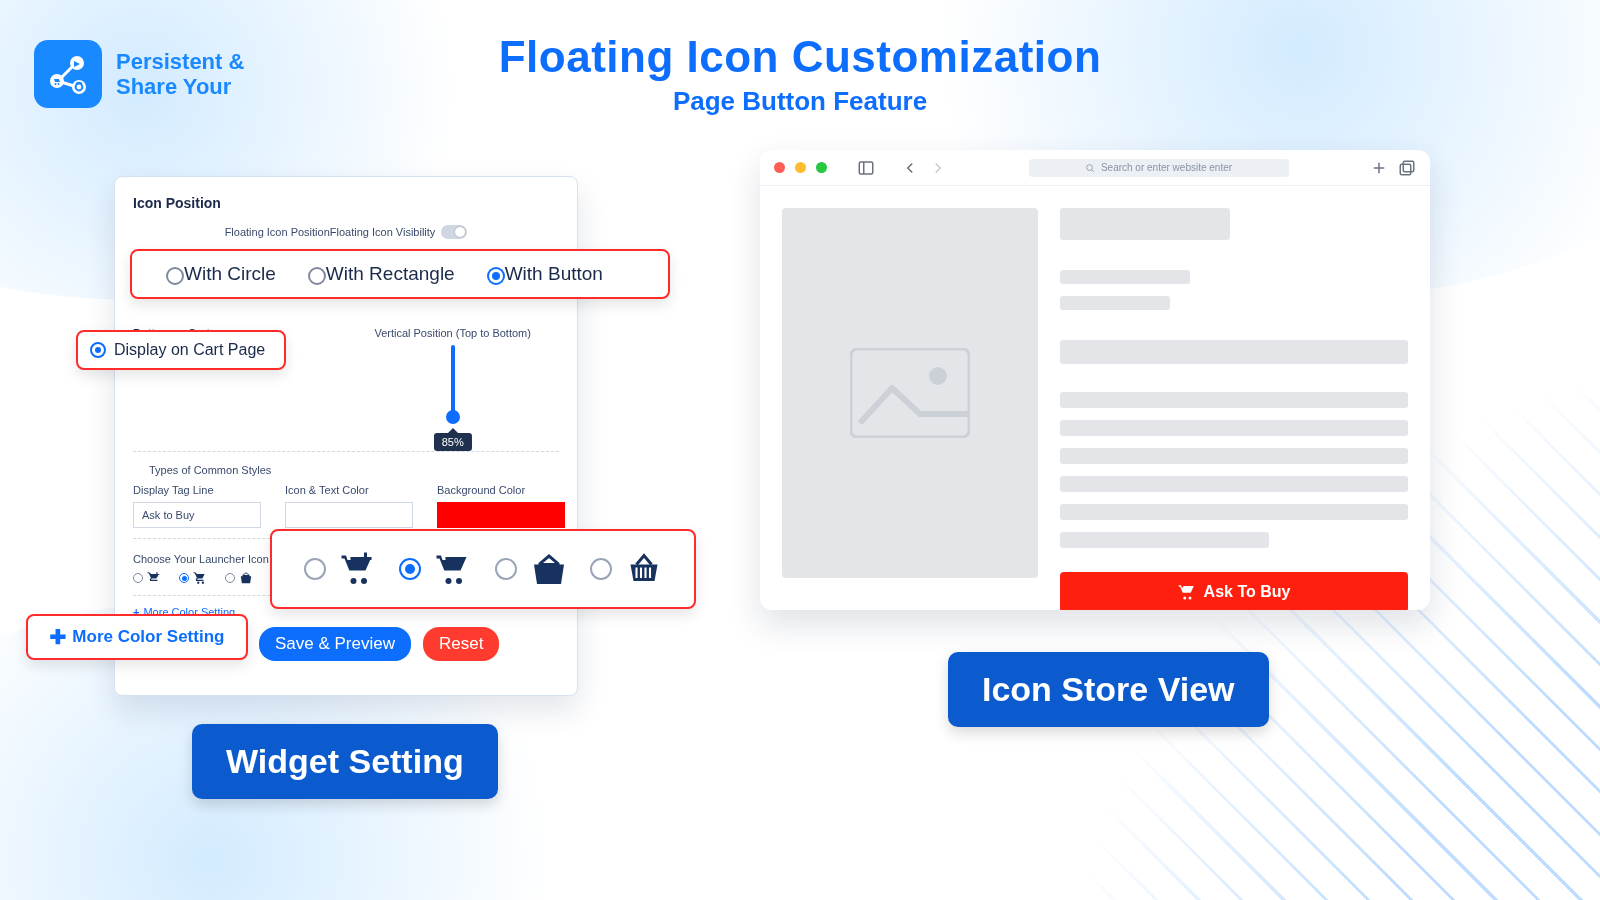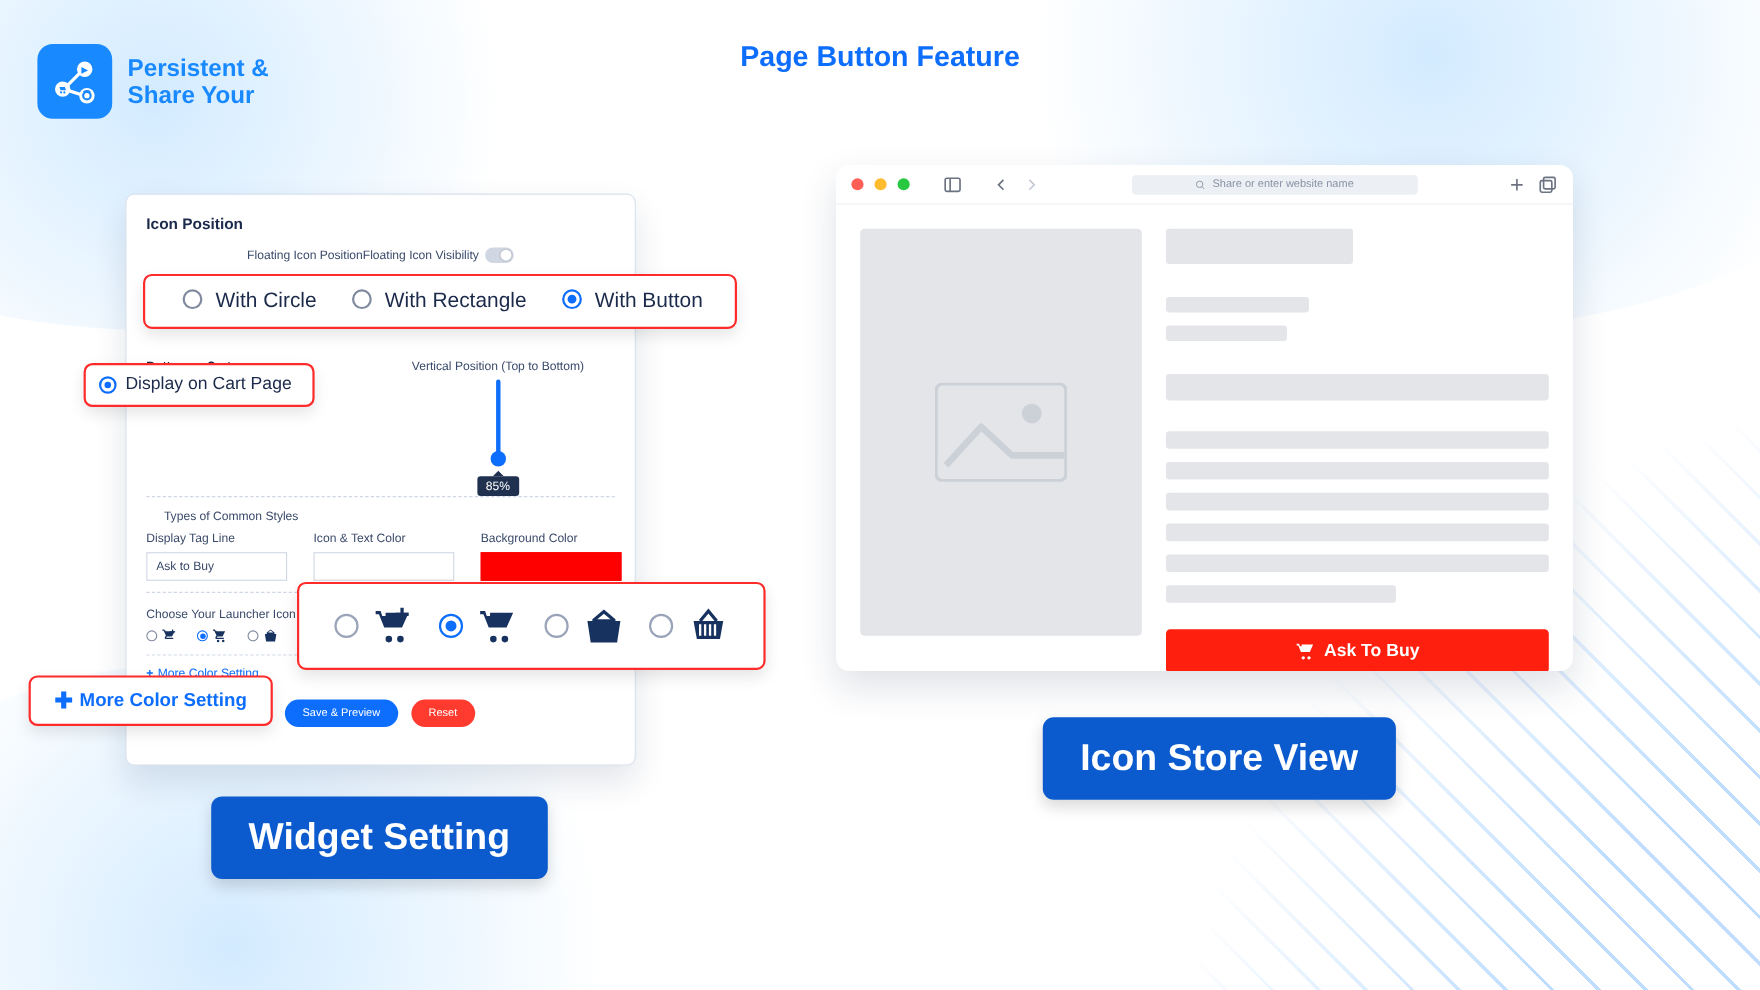--- a/index.html
+++ b/index.html
@@ -69,21 +69,21 @@
     background: #fff;
     box-shadow: 0 6px 14px rgba(0,0,0,.1);
   }
 
   
   .callout.radios {
     top: 249px; left: 130px; width: 540px; height: 50px;
     display: flex; align-items: center; gap: 32px; padding: 0 34px;
     font-size: 19px; font-weight: 500; color: #1b2a4a;
   }
-  .rradio { display:flex; align-items:flex-start; gap:12px; white-space: nowrap; }
+  .rradio { display:flex; align-items:flex-end; gap:0; white-space: nowrap; }
   .rcircle { width:18px; height:18px; border:2px solid #808a9e; border-radius:50%; position:relative; flex:none;}
   .rcircle.sel { border-color:#0d6efd; }
   .rcircle.sel::after { content:""; position:absolute; inset:3px; background:#0d6efd; border-radius:50%; }
 
   .panel .mid { display:flex; gap: 20px; margin-top: 46px; }
   .panel .midlabel { font-size: 11px; font-weight: 600; color:#1b2a4a; margin-bottom: 10px;}
   .vslider { position: relative; width: 140px; height: 96px; margin-left: auto; margin-right: auto;}
   .vslider .track { position:absolute; left:50%; top:0; width:4px; height:76px; background:#0d6efd; border-radius:2px; transform:translateX(-50%);}
   .vslider .knob { position:absolute; left:50%; top:72px; width:14px; height:14px; background:#0d6efd; border-radius:50%; transform:translate(-50%,-50%);}
   .vslider .badge { position:absolute; left:50%; top:88px; transform:translateX(-50%); background:#20314f; color:#fff; font-size:11px; padding:3px 8px; border-radius:3px;}
@@ -110,21 +110,21 @@
   .callout.launchers .bc { width:22px; height:22px; border:2px solid #9aa4b8; border-radius:50%; position:relative;}
   .callout.launchers .bc.sel{ border-color:#0d6efd;}
   .callout.launchers .bc.sel::after{ content:""; position:absolute; inset:4px; background:#0d6efd; border-radius:50%;}
 
   .more-link { color:#0d6efd; font-size:11px; display:flex; align-items:center; gap:4px; margin-top:10px;}
   .plus { font-weight:700; }
 
   .callout.morecolor { top:614px; left:26px; width:222px; height:46px; display:flex; align-items:center; justify-content:center; gap:6px; color:#0d6efd; font-size:17px; font-weight:600;}
 
   .panel .btnrow { position:absolute; left:144px; bottom:34px; display:flex; gap:12px;}
-  .pillbtn { border:none; color:#fff; font-size:10px; padding:7px 16px; border-radius:16px; cursor:pointer;}
+  .pillbtn { border:none; color:#fff; font-size:17px; padding:7px 16px; border-radius:16px; cursor:pointer;}
   .pillbtn.blue { background:#0d6efd; }
   .pillbtn.red  { background:#ff3b2f; }
 
   
   .preview {
     position:absolute; top:150px; left:760px; width:670px; height:460px;
     background:#fff; border-radius:12px; box-shadow:0 14px 34px rgba(20,40,80,.14);
     overflow:hidden;
   }
   .preview .chrome { height:36px; border-bottom:1px solid #eceff3; display:flex; align-items:center; padding:0 14px; gap:10px;}
@@ -174,20 +174,21 @@
       </g>
     </svg>
   </div>
   <div class="logo-text">
     <div>Persistent &amp;</div>
     <div>Share Your</div>
   </div>
 </div>
 
 <div class="heading">
+  <h1>Floating Icon Customization</h1>
   <h2>Page Button Feature</h2>
 </div>
 
 <div class="panel">
   <h3 class="section">Icon Position</h3>
   <div class="subrow">
     <span>Floating Icon Position</span>
     <span style="display:flex;align-items:center;gap:6px;">
       <span>Floating Icon Visibility</span>
       <span class="toggle"></span>
@@ -353,21 +354,21 @@
         </svg></span>
     <span class="chev"><svg viewBox="0 0 24 24" fill="none" stroke="#c4cad4" stroke-width="2">
           <polyline points="9 18 15 12 9 6"></polyline>
         </svg></span>
     <div class="center">
       <div class="searchbar">
         <svg width="10" height="10" viewBox="0 0 24 24" fill="none" stroke="#8a93a6" stroke-width="2">
             <circle cx="11" cy="11" r="7"></circle>
             <line x1="21" y1="21" x2="16" y2="16"></line>
           </svg>
-        <span>Share or enter website name</span>
+        <span>Search or enter website enter</span>
       </div>
     </div>
     <span class="chev"><svg viewBox="0 0 24 24" fill="none" stroke="#6b7280" stroke-width="2">
           <line x1="12" y1="5" x2="12" y2="19"></line>
           <line x1="5" y1="12" x2="19" y2="12"></line>
         </svg></span>
     <span class="chev"><svg viewBox="0 0 24 24" fill="none" stroke="#6b7280" stroke-width="2">
           <rect x="7" y="3" width="14" height="14" rx="2"></rect>
           <rect x="3" y="7" width="14" height="14" rx="2"></rect>
         </svg></span>

